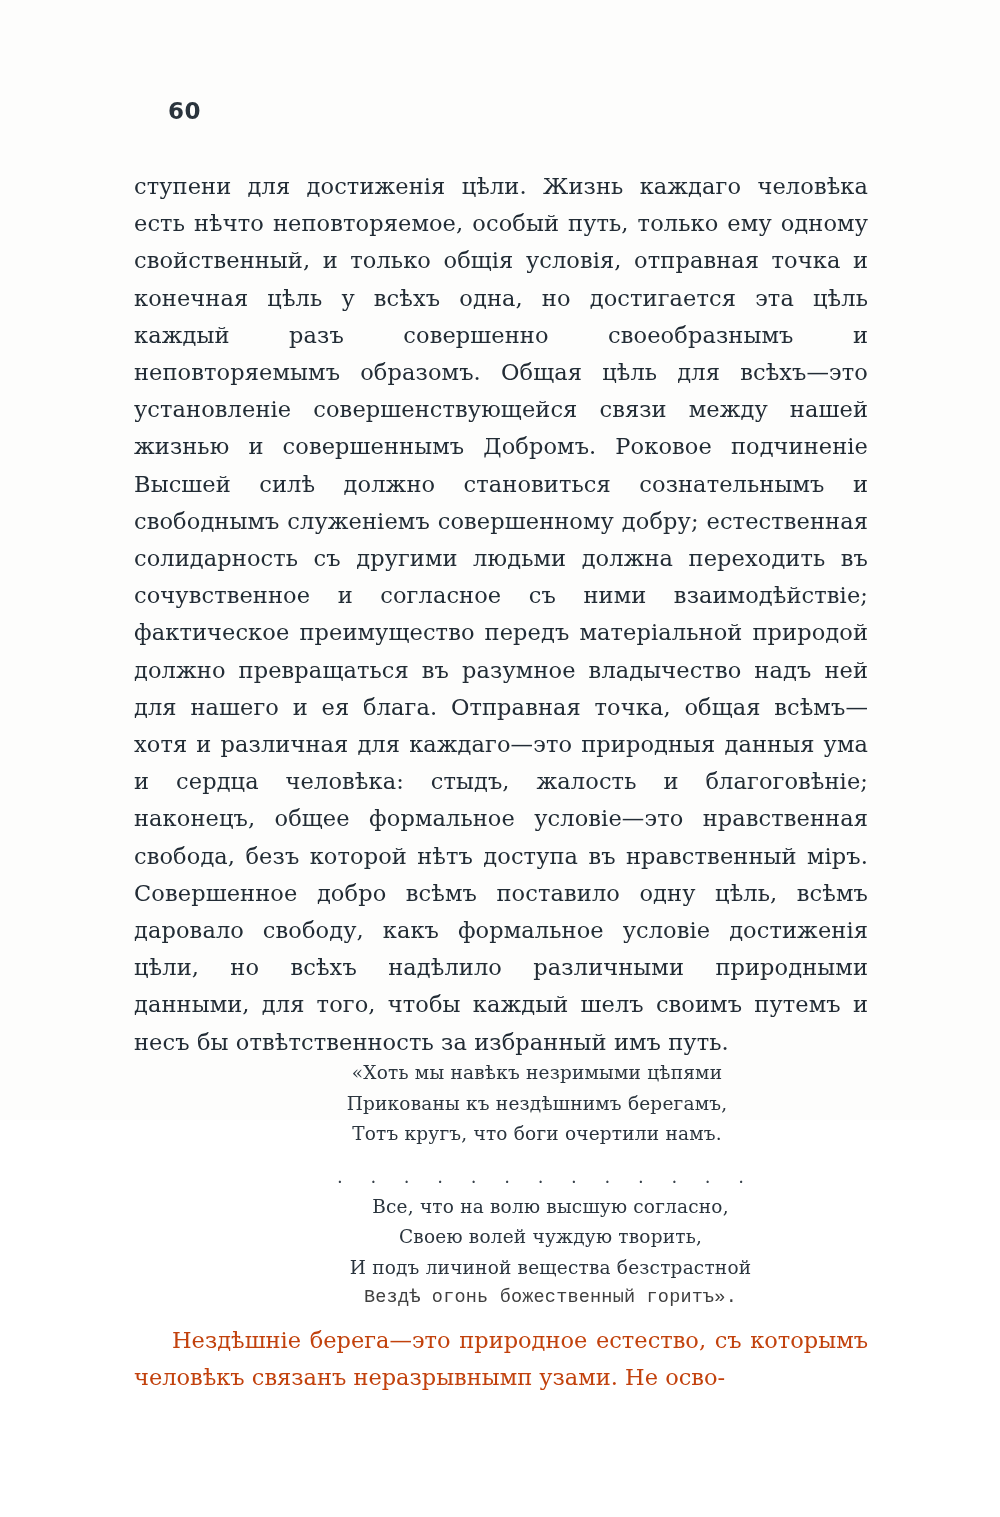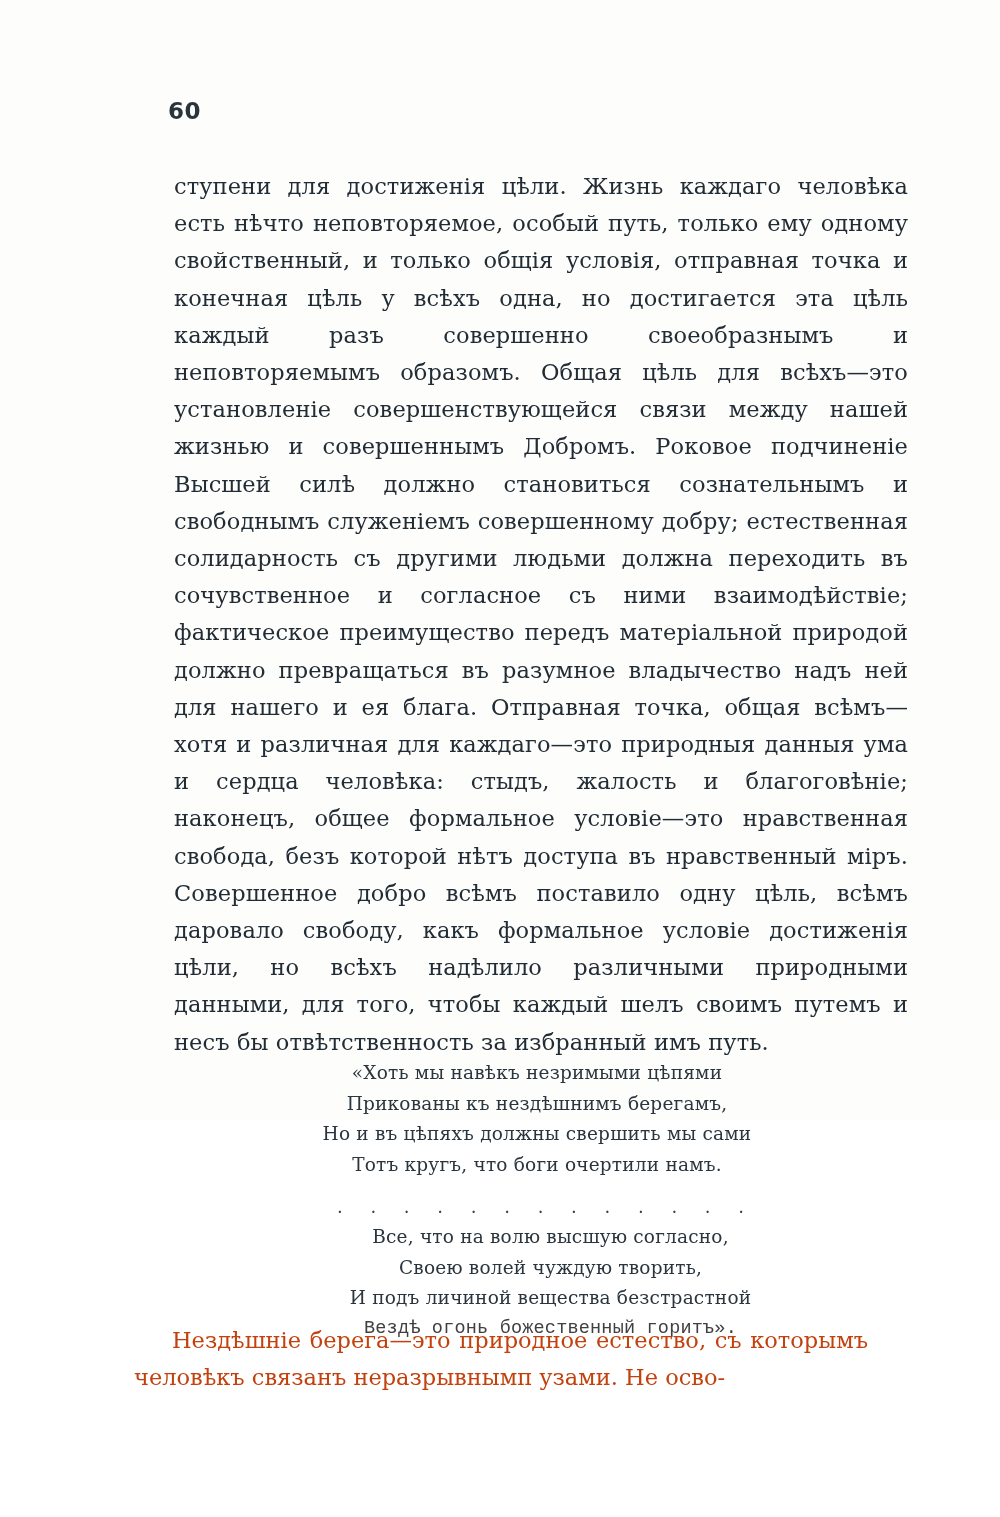--- a/index.html
+++ b/index.html
@@ -37,21 +37,20 @@
     position: absolute;
     top: 168px;
     left: 134px;
     width: 734px;
     font-size: 22.5px;
     line-height: 37.2px;
     text-align: justify;
     text-justify: inter-word;
     color: #222c35;
     letter-spacing: 0.1px;
-    margin-left: 40px;
   }
   .body-text p {
     margin: 0;
     text-indent: 0;
   }
   .verse {
     position: absolute;
     top: 1058px;
     left: 277px;
     width: 520px;
@@ -104,21 +103,20 @@
 
   <div class="page-number">60</div>
 
   <div class="body-text">
     <p>ступени для достиженія цѣли. Жизнь каждаго человѣка есть нѣчто неповторяемое, особый путь, только ему одному свойственный, и только общія условія, отправная точка и конечная цѣль у всѣхъ одна, но достигается эта цѣль каждый разъ совершенно своеобразнымъ и неповторяемымъ образомъ. Общая цѣль для всѣхъ—это установленіе совершенствующейся связи между нашей жизнью и совершеннымъ Добромъ. Роковое подчиненіе Высшей силѣ должно становиться сознательнымъ и свободнымъ служеніемъ совершенному добру; естественная солидарность съ другими людьми должна переходить въ сочувственное и согласное съ ними взаимодѣйствіе; фактическое преимущество передъ матеріальной природой должно превращаться въ разумное владычество надъ ней для нашего и ея блага. Отправная точка, общая всѣмъ—хотя и различная для каждаго—это природныя данныя ума и сердца человѣка: стыдъ, жалость и благоговѣніе; наконецъ, общее формальное условіе—это нравственная свобода, безъ которой нѣтъ доступа въ нравственный міръ. Совершенное добро всѣмъ поставило одну цѣль, всѣмъ даровало свободу, какъ формальное условіе достиженія цѣли, но всѣхъ надѣлило различными природными данными, для того, чтобы каждый шелъ своимъ путемъ и несъ бы отвѣтственность за избранный имъ путь.</p>
   </div>
 
   <div class="verse">
     <div class="line">«Хоть мы навѣкъ незримыми цѣпями</div>
     <div class="line">Прикованы къ нездѣшнимъ берегамъ,</div>
-    <div class="line">Но и въ цѣпяхъ должны свершить мы сами</div>
     <div class="line">Тотъ кругъ, что боги очертили намъ.</div>
     <div class="verse-gap"></div>
     <div class="dots">. . . . . . . . . . . . .</div>
     <div class="verse-stanza-2">
       <div class="line">Все, что на волю высшую согласно,</div>
       <div class="line">Своею волей чуждую творить,</div>
       <div class="line">И подъ личиной вещества безстрастной</div>
       <div class="line faded">Вездѣ огонь божественный горитъ».</div>
     </div>
   </div>

